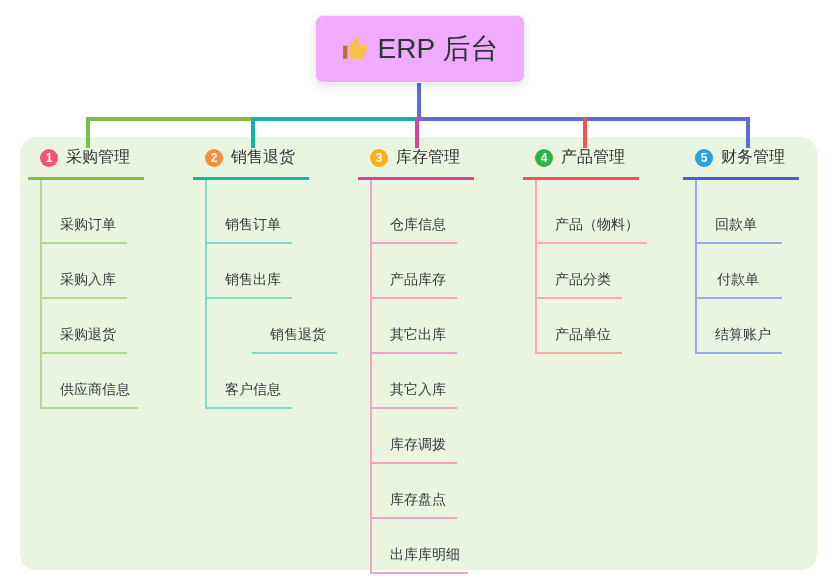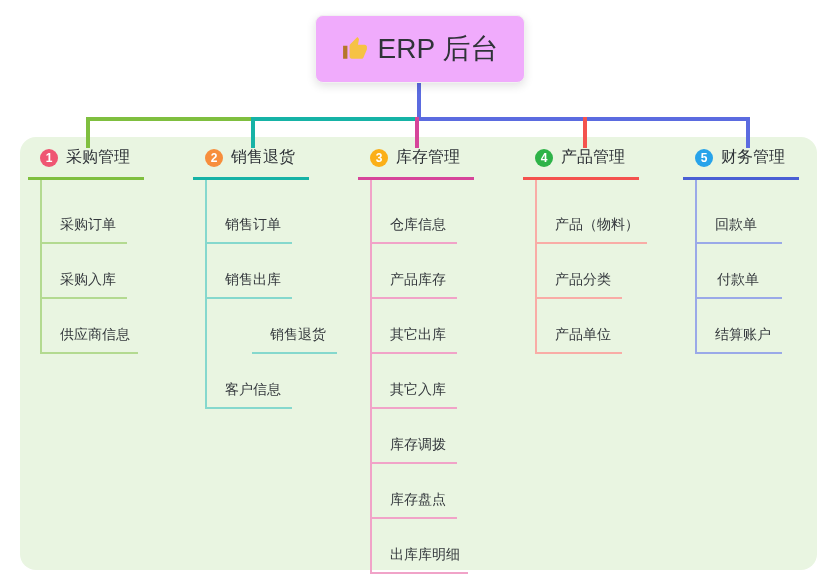--- a/index.html
+++ b/index.html
@@ -71,20 +71,21 @@
   </div>
 <div id="branches">
     <div class="branch" style="left: 28px; top: 147px;">
     <div class="branch-title" style="border-bottom-color: rgb(127, 191, 63);">
       <span class="badge" style="background: rgb(239, 86, 114);">1</span>
       <span class="branch-label">采购管理</span>
     </div>
     <div class="children" style="border-left-color: rgb(179, 218, 144);">
         <div class="child" style="border-bottom-color: rgb(179, 218, 144);">采购订单</div>
         <div class="child" style="border-bottom-color: rgb(179, 218, 144);">采购入库</div>
+        <div class="child" style="border-bottom-color: rgb(179, 218, 144);">采购退货</div>
         <div class="child" style="border-bottom-color: rgb(179, 218, 144);">供应商信息</div>
       </div>
   </div>
     <div class="branch" style="left: 193px; top: 147px;">
     <div class="branch-title" style="border-bottom-color: rgb(22, 179, 166);">
       <span class="badge" style="background: rgb(247, 142, 60);">2</span>
       <span class="branch-label">销售退货</span>
     </div>
     <div class="children" style="border-left-color: rgb(133, 216, 205);">
         <div class="child" style="border-bottom-color: rgb(133, 216, 205);">销售订单</div>

